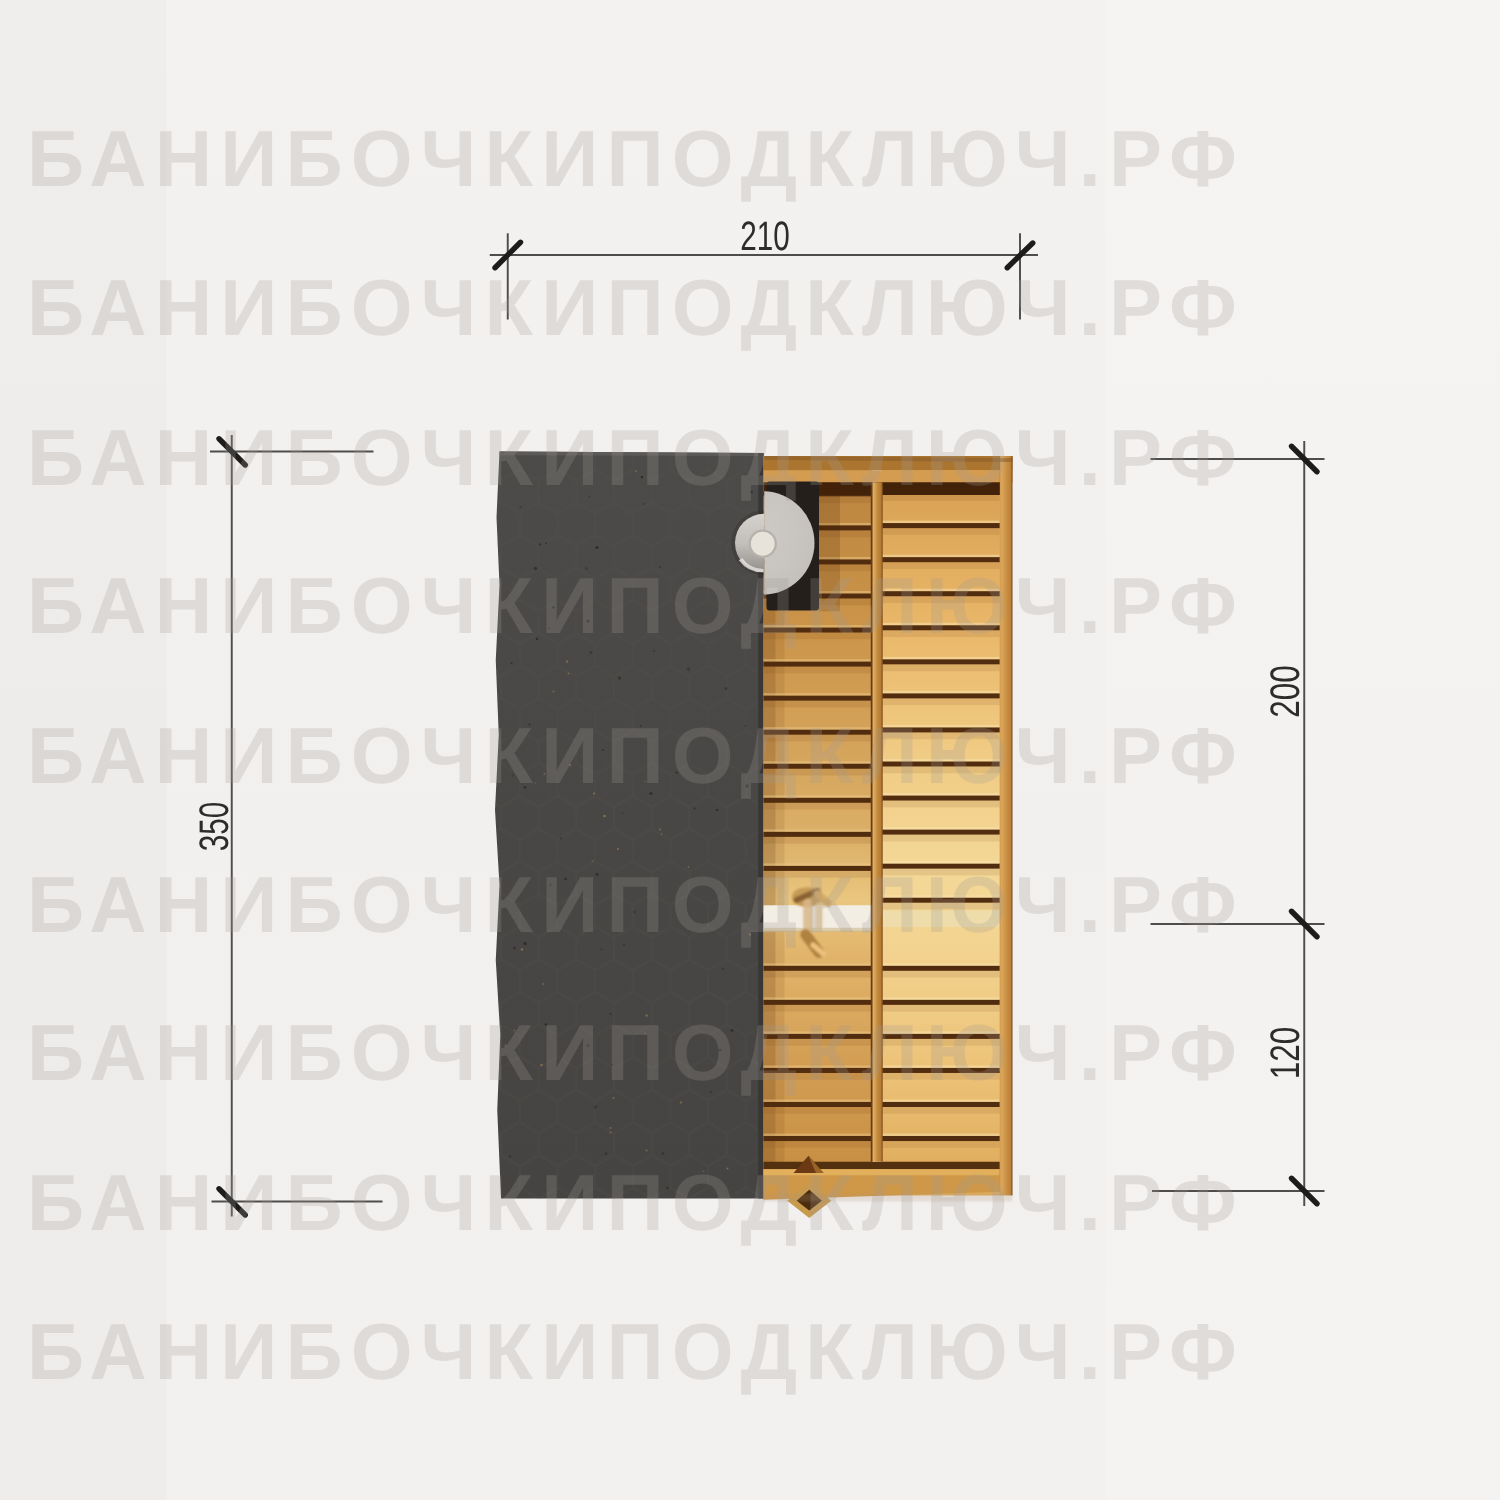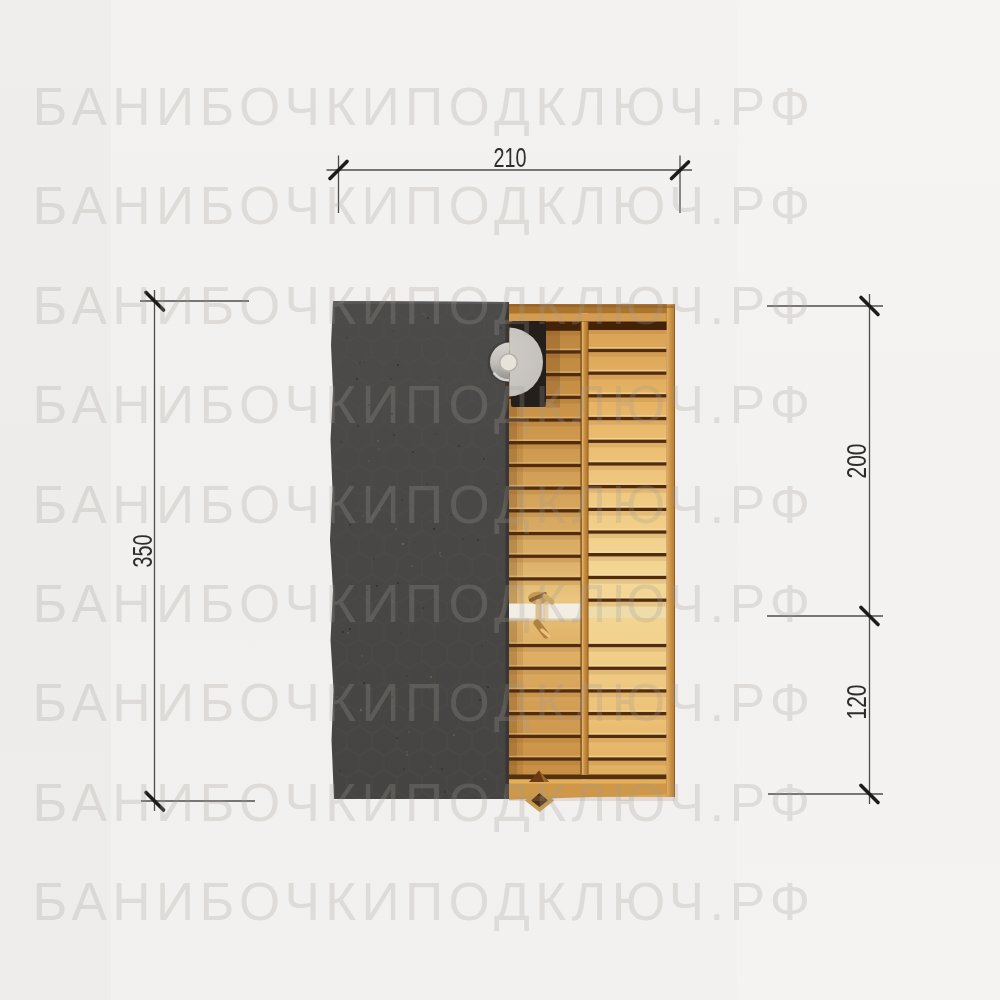--- a/index.html
+++ b/index.html
@@ -1,20 +1,20 @@
 <!DOCTYPE html>
 <html><head>
 <meta charset="utf-8">
 <style>
   html,body{margin:0;padding:0;}
   #canvas{position:relative;width:1000px;height:1000px;overflow:hidden;
     background:linear-gradient(180deg,#f4f2f0 0%,#f2f0ee 55%,#f3f1ef 100%);
     font-family:"Liberation Sans",sans-serif;}
   .wm{position:absolute;left:0;width:848px;text-align:center;white-space:nowrap;
-    font-size:53px;font-weight:400;letter-spacing:5.4px;color:#a19b96;opacity:0.25;z-index:5;}
+    font-size:53px;font-weight:700;letter-spacing:5.4px;color:#a19b96;opacity:0.25;z-index:5;}
 </style>
 </head>
 <body>
 <div id="canvas">
 
 <div style="position:absolute;left:0;top:0;width:111px;height:1000px;background:#000;opacity:0.015;"></div>
 
 <div style="position:absolute;left:737px;top:0;width:263px;height:1000px;background:#fff;opacity:0.18;"></div>
 
 <svg width="1000" height="1000" viewBox="0 0 1000 1000" style="position:absolute;left:0;top:0;z-index:2;">

